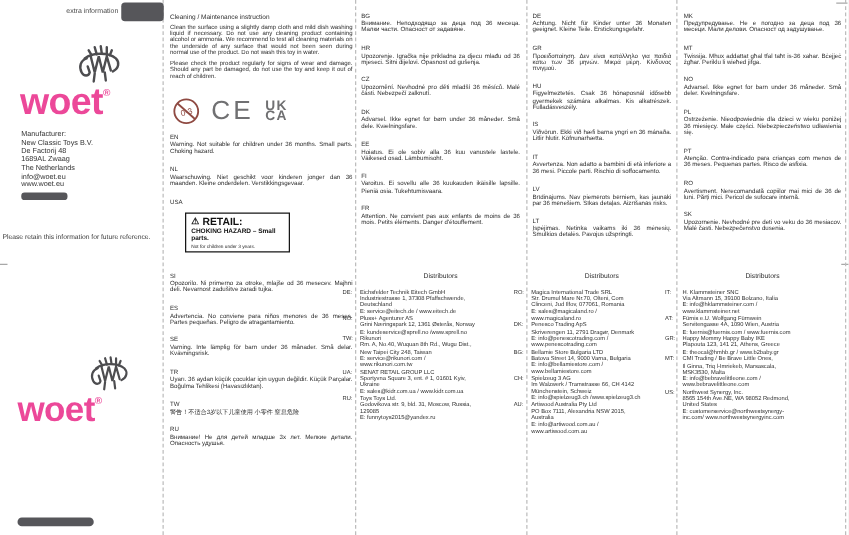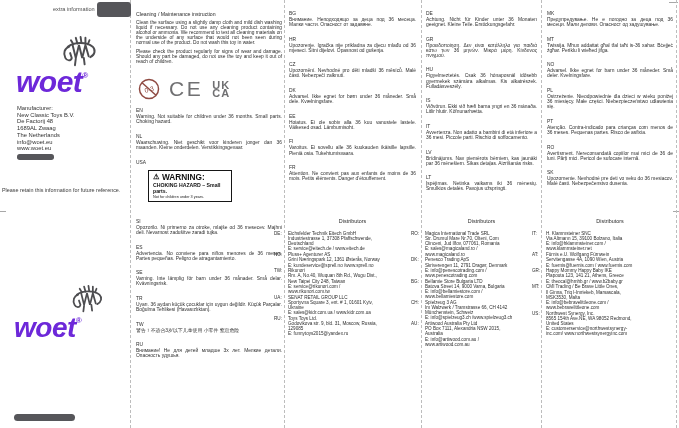--- a/index.html
+++ b/index.html
@@ -10,21 +10,21 @@
   .bar{position:absolute;background:#56565a;}
   .bar-top{left:97px;top:2px;width:34px;height:15px;border-radius:3px;}
   .bar-mid{left:17px;top:154px;width:37px;height:5.5px;border-radius:2.7px;}
   .bar-bot{left:14px;top:414px;width:61px;height:7px;border-radius:3.5px;}
   .logo{position:absolute;}
   .logo-top{left:16px;top:33px;width:96px;}
   .logo-bottom{left:14px;top:282px;width:100px;}
   .zebra{display:block;}
   .logo-top .zebra{margin-left:42px;margin-bottom:-3px;}
   .logo-bottom .zebra{margin-left:54px;margin-bottom:-2px;}
-  .wordmark{font-weight:700;color:#6d28d9;letter-spacing:-0.5px;line-height:1;font-style:italic;}
+  .wordmark{font-weight:700;color:#ec4899;letter-spacing:-0.5px;line-height:1;}
   .logo-top .wordmark{font-size:30px;}
   .logo-bottom .wordmark{font-size:28px;}
   .reg{font-size:8px;vertical-align:14px;letter-spacing:0;}
   .manufacturer{position:absolute;left:17px;top:105px;font-size:5.8px;line-height:6.7px;color:#333;}
   .pre{white-space:pre-line;}
   .retain{position:absolute;left:2px;top:187px;font-size:5.4px;color:#3a3a3a;white-space:nowrap;}
   
   .vd{position:absolute;top:0;height:428px;width:0;border-left:1px dashed #bdbdbd;}
   .crop{position:absolute;background:#a8a8a8;}
   
@@ -131,21 +131,21 @@
     </div>
     <div class="warn">
       <div class="wcode">NL</div>
       <div class="wtext">Waarschuwing. Niet geschikt voor kinderen jonger dan 36 maanden. Kleine onderdelen. Verstikkingsgevaar.</div>
     </div>
     <div class="wcode">USA</div>
 
     <div class="usa-box">
       <div class="usa-head">
         <span class="tri">⚠</span>
-        <span>WARNING:</span>
+        <span>RETAIL:</span>
       </div>
       <div class="usa-l2">CHOKING HAZARD – Small parts.</div>
       <div class="usa-l3">Not for children under 3 years.</div>
     </div>
   </div>
 
   <div class="col" style="left:136px;top:219px;width:146px;">
     <div class="warn">
       <div class="wcode">SI</div>
       <div class="wtext">Opozorilo. Ni primerno za otroke, mlajše od 36 mesecev. Majhni deli. Nevarnost zadušitve zaradi tujka.</div>

